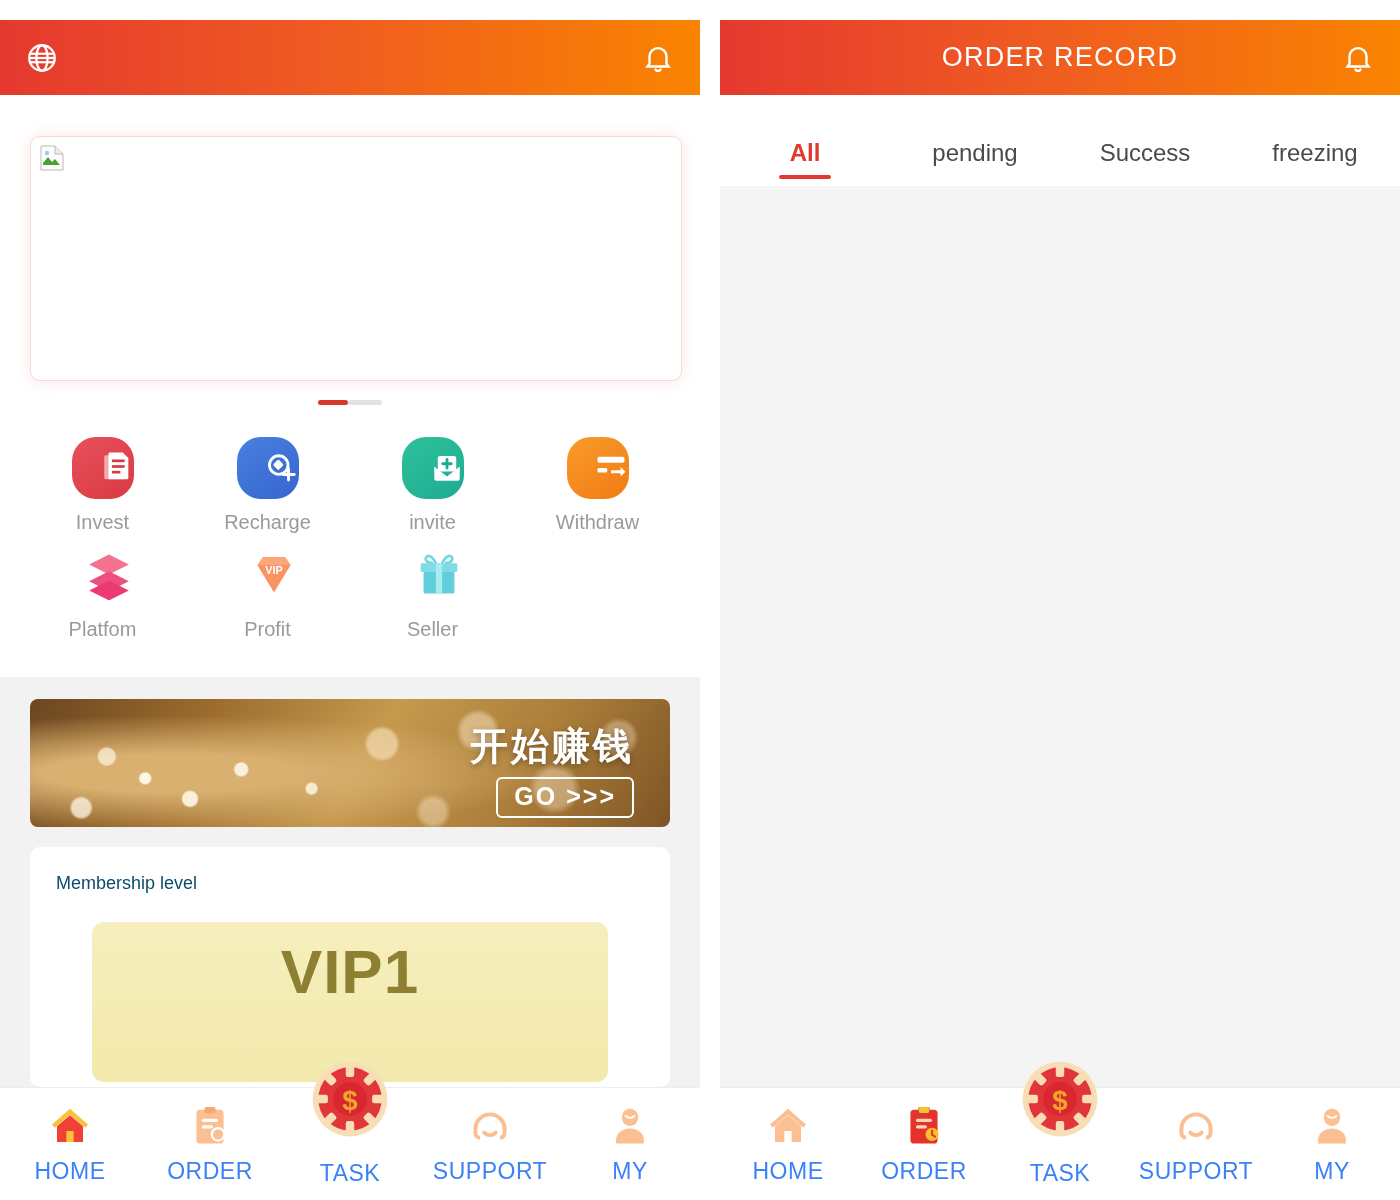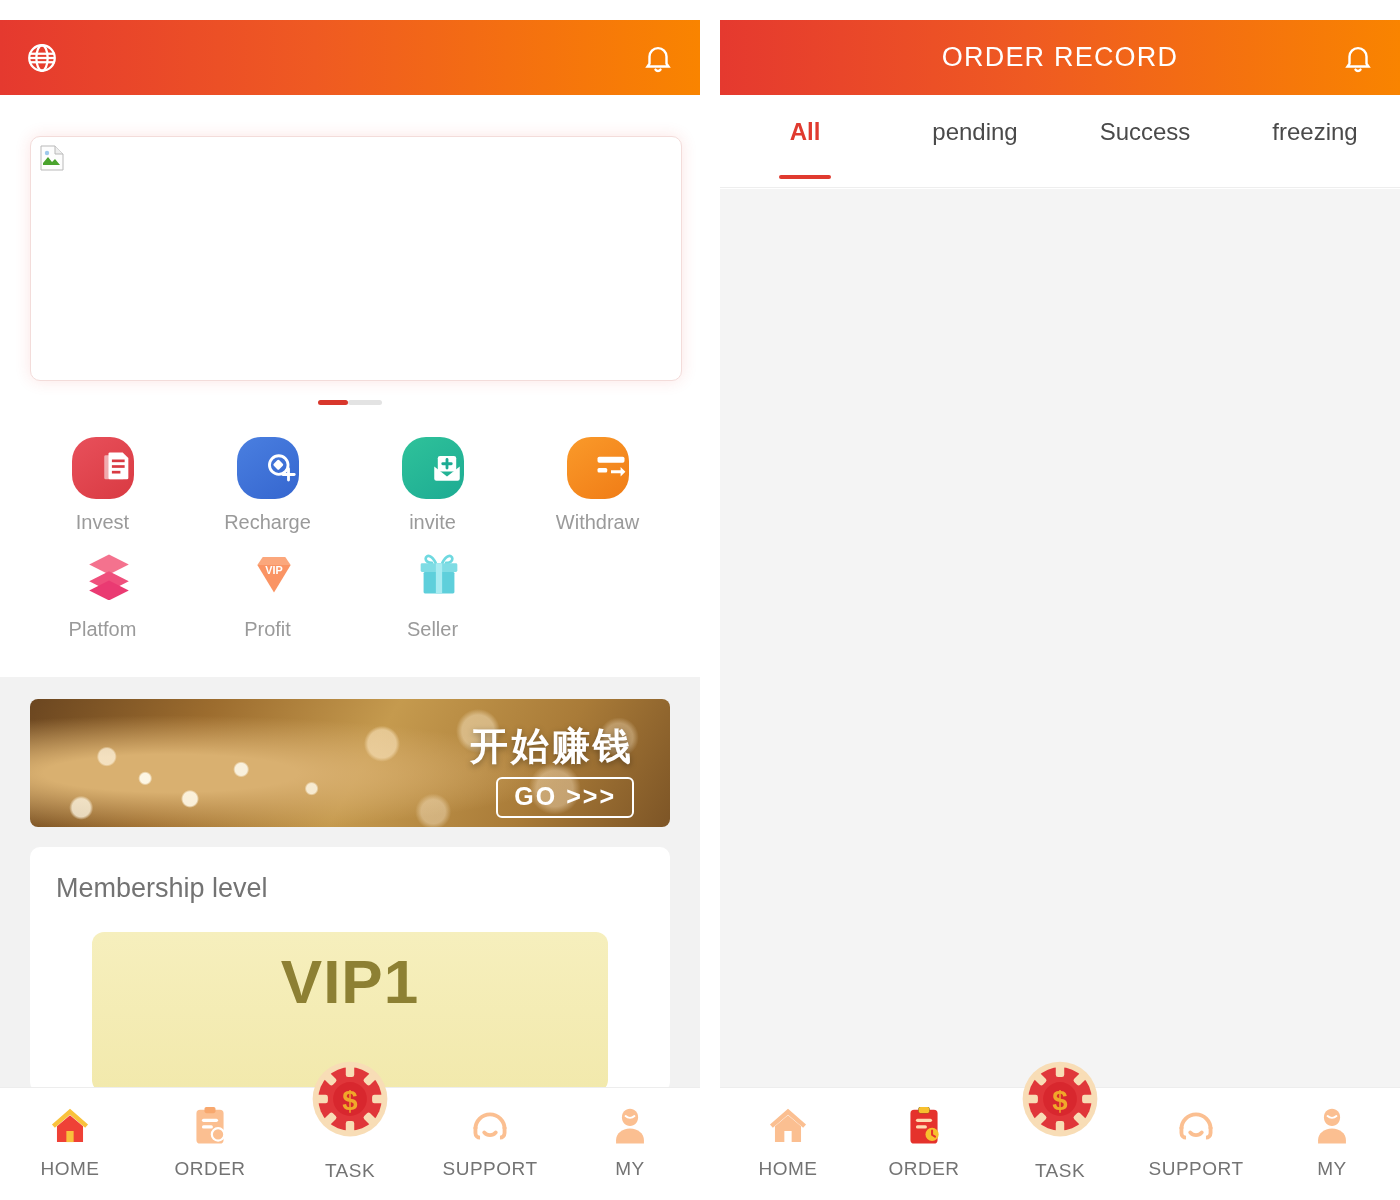--- a/index.html
+++ b/index.html
@@ -110,39 +110,39 @@
     color:#fff; font-size:25px; font-weight:bold; letter-spacing:2px;
     padding:3px 16px 5px 16px;
   }
 
   
   .mcard {
     position:relative; margin:20px 30px 0 30px;
     background:#fff; border-radius:10px; padding:26px 0 0 0;
     min-height:240px;
   }
-  .mcard-title { font-size:27px; color:#737373; padding-left:26px; }
+  .mcard-title { font-size:18px; color:#0c4a6e; padding-left:26px; }
   .vip-card {
     margin:28px auto 0 auto; width:516px; height:160px;
     border-radius:12px;
     background: linear-gradient(180deg,#f6efbd 0%, #f2e9ac 100%);
     display:flex; align-items:flex-start; justify-content:center;
     padding-top:14px;
   }
   .vip-text { font-size:62px; font-weight:bold; color:#8d8033; letter-spacing:1px; }
 
   
   .tabs {
     position:absolute; top:118px; left:0; right:0; height:70px;
     background:#fff; display:flex; align-items:center;
     border-bottom:1px solid #eeeeee;
   }
   .tab {
     flex:1; text-align:center; font-size:24px; color:#4a4a4a; position:relative;
-    height:100%; display:flex; align-items:flex-start; justify-content:center;
+    height:100%; display:flex; align-items:center; justify-content:center;
   }
   .tab.active { color:#e03a2f; font-weight:bold; }
   .tab.active::after {
     content:""; position:absolute; bottom:8px; left:50%; transform:translateX(-50%);
     width:52px; height:4px; background:#e03a2f; border-radius:2px;
   }
   .order-body {
     position:absolute; top:189px; left:0; right:0; bottom:113px;
     background:#f4f4f4;
   }
@@ -151,21 +151,21 @@
   .tabbar {
     position:absolute; left:0; right:0; bottom:0; height:113px;
     background:#fff; display:flex; align-items:flex-start;
     border-top:1px solid #ededed;
   }
   .tabbar-item {
     flex:1; display:flex; flex-direction:column; align-items:center;
     padding-top:12px; position:relative;
   }
   .tabbar-ico { height:52px; display:flex; align-items:center; justify-content:center; }
-  .tabbar-label { margin-top:6px; font-size:19px; color:#737373; letter-spacing:.5px; }
+  .tabbar-label { margin-top:6px; font-size:23px; color:#3b82f6; letter-spacing:.5px; }
   .tabbar-item.center .tabbar-ico {
     position:absolute; top:-28px; width:78px; height:78px;
   }
   .tabbar-item.center .tabbar-label { margin-top:60px; }
 </style>
 </head>
 <body>
 
 <div class="screen">
 

